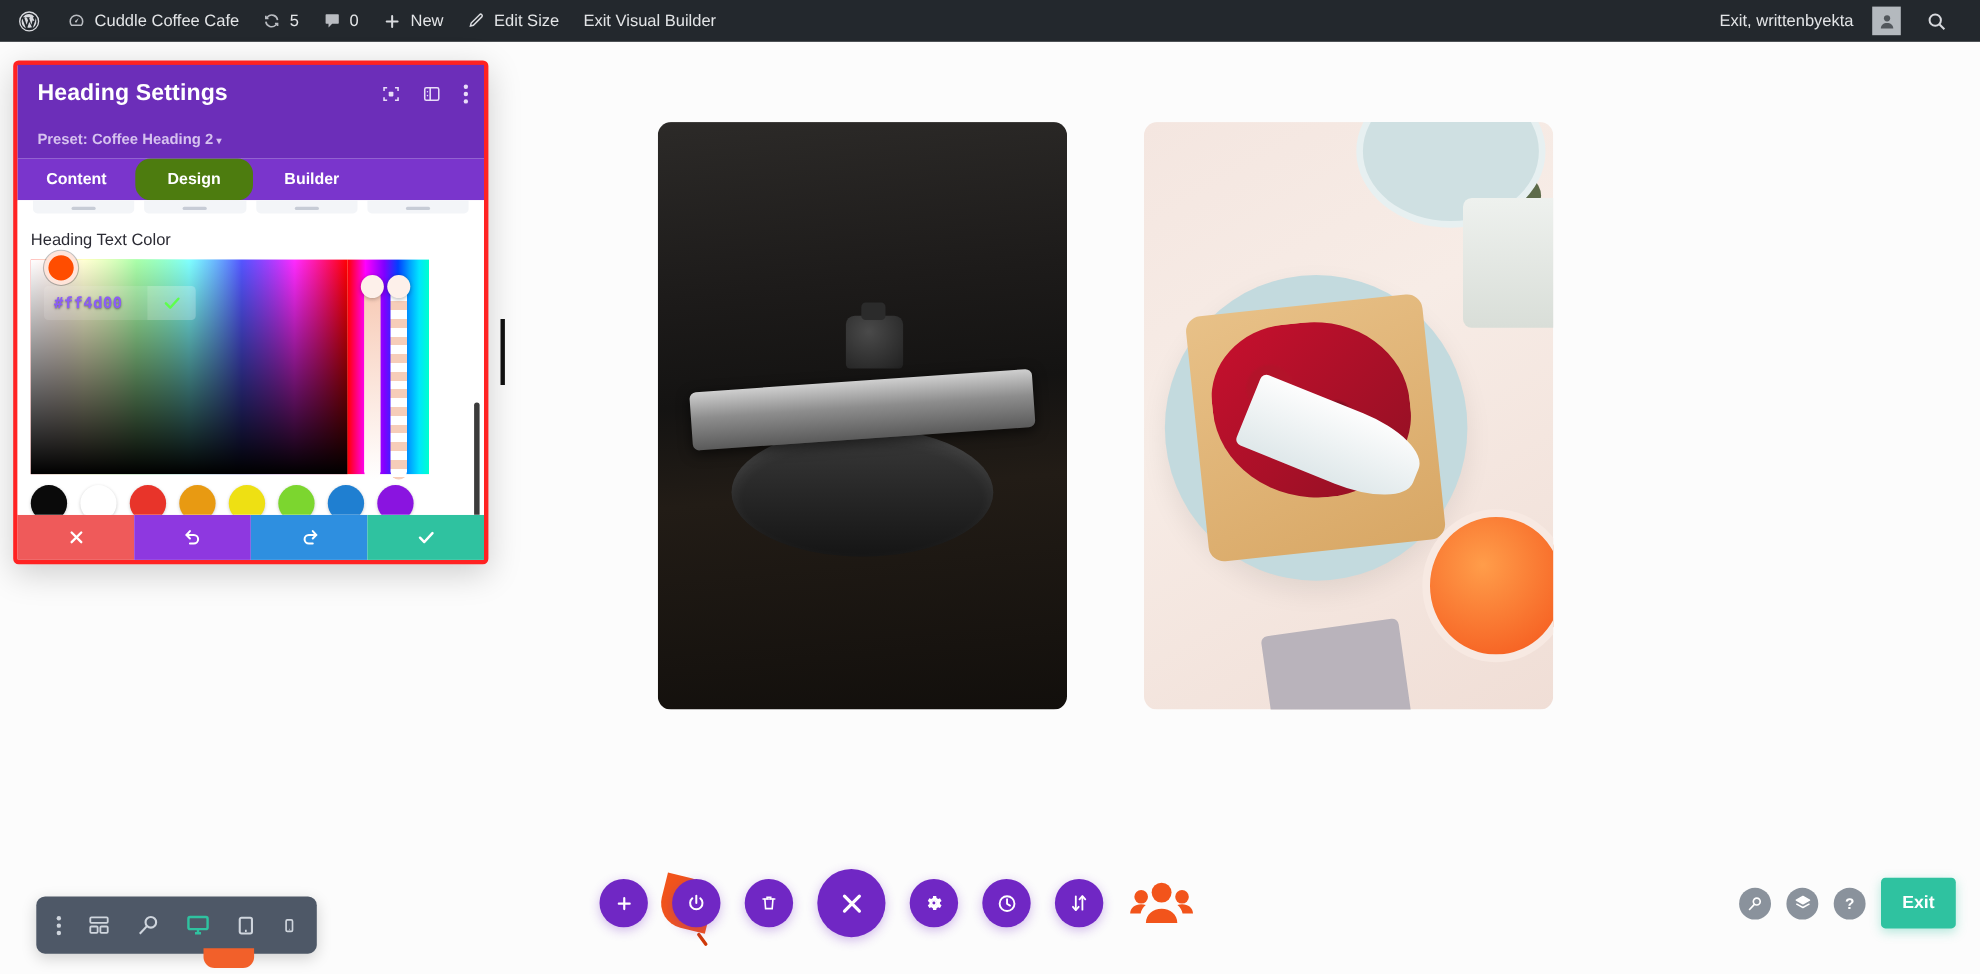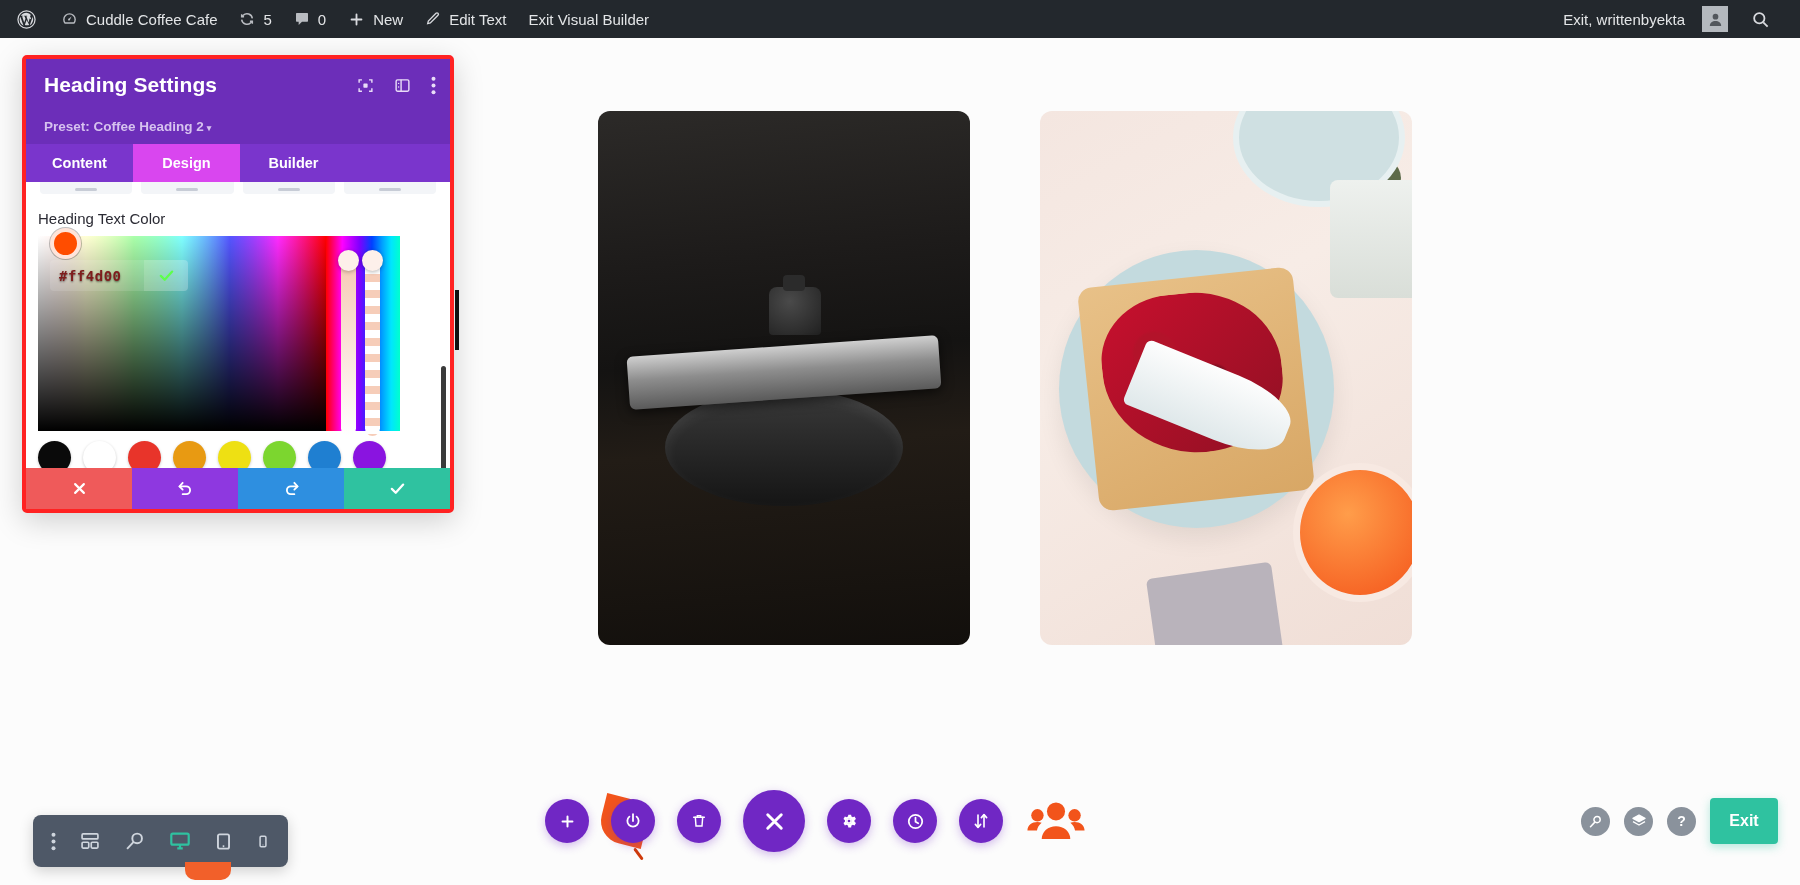--- a/index.html
+++ b/index.html
@@ -129,37 +129,37 @@
     border-radius: 50%; background: radial-gradient(circle at 40% 35%,#ff9d4a,#f4541a);
     border: 7px solid #f7e9e2;
   }
   .toast-img .napkin {
     position: absolute; left: 30%; top: 86%; width: 34%; height: 18%;
     background: #b9b3bb; border-radius: 6px; transform: rotate(-8deg);
   }
 
   
   .modal-wrap {
-    position: absolute; left: 22px; top: 55px; width: 432px;
+    position: absolute; left: 12px; top: 55px; width: 432px;
     border: 4px solid #ff2222; border-radius: 5px; background: #fff;
     box-shadow: 0 8px 30px rgba(0,0,0,.18);
   }
   .modal-head { background: #6c2eb9; padding: 14px 18px 10px 18px; position: relative; }
   .modal-title { color: #fff; font-size: 21px; font-weight: 700; letter-spacing: .1px; }
   .modal-preset { color: #d6c2ef; font-size: 13.5px; margin-top: 22px; font-weight: 600; }
   .modal-preset .caret { font-size: 9px; margin-left: 3px; }
   .head-icons { position: absolute; right: 14px; top: 17px; display: flex; align-items: center; gap: 20px; }
   .hi-btn { color: #e9ddf8; display: inline-flex; }
 
   .tabs { display: flex; background: #7a35cc; }
   .tab {
     padding: 11px 0; flex: 0 0 auto; width: 107px; text-align: center;
     color: #fff; font-size: 14.5px; font-weight: 700; cursor: pointer;
   }
-  .tab.active { background: #d946ef; }
+  .tab.active { background: #4d7c0f; border-radius: 14px; }
 
   .panel { background: #fff; height: 286px; position: relative; overflow: hidden; }
 
   .cut-row { display: flex; gap: 9px; padding: 0 14px; margin-top: -10px; }
   .cut-box {
     flex: 1; height: 22px; background: #f3f5f8; border-radius: 4px;
     display: flex; align-items: flex-end; justify-content: center; padding-bottom: 3px;
   }
   .cut-line { width: 22px; height: 3px; background: #c7ccd6; border-radius: 2px; }
 
@@ -186,21 +186,21 @@
     position: absolute; left: 12px; top: -8px; width: 31px; height: 31px;
     border: 4px solid rgba(255,255,255,.85); border-radius: 50%;
     background: #ff4d00; box-shadow: 0 0 0 1px rgba(0,0,0,.25);
   }
   .hex-chip {
     position: absolute; left: 12px; top: 24px; height: 31px; width: 138px;
     display: flex; align-items: center; border-radius: 4px; overflow: hidden;
     background: rgba(255,255,255,.12);
   }
   .hex-val {
-    flex: 1; color: #7f1d1d; font-family: "DejaVu Sans Mono", monospace;
+    flex: 1; color: #8b5cf6; font-family: "DejaVu Sans Mono", monospace;
     font-size: 14px; font-weight: 700; padding-left: 9px; letter-spacing: .5px;
     text-shadow: 0 1px 2px rgba(0,0,0,.5);
   }
   .hex-ok {
     width: 44px; height: 100%; background: rgba(255,255,255,.14);
     display: flex; align-items: center; justify-content: center; color: #5dff4b;
     font-size: 17px; font-weight: 700;
   }
   .slider-v {
     position: absolute; width: 15px; border-radius: 8px; top: 22px; height: 178px;
@@ -350,21 +350,21 @@
         </span>
         <span>New</span>
       </div>
 
       <div class="ab-item">
         <span class="ab-ico">
           <svg width="16" height="16" viewBox="0 0 24 24" fill="none" stroke="#d8dade" stroke-width="2">
             <path d="M16.5 3.5a2.1 2.1 0 0 1 3 3L8 18l-4 1 1-4z"></path>
           </svg>
         </span>
-        <span>Edit Text</span>
+        <span>Edit Size</span>
       </div>
 
       <div class="ab-item">
         <span>Exit Visual Builder</span>
       </div>
     </div>
 
     <div class="ab-right">
       <div class="ab-item">
         <span>Exit, writtenbyekta</span>

